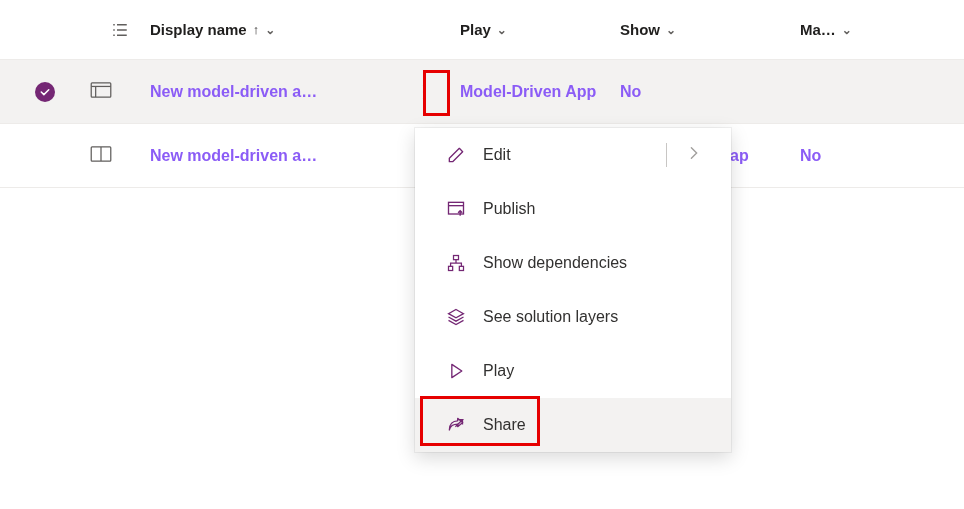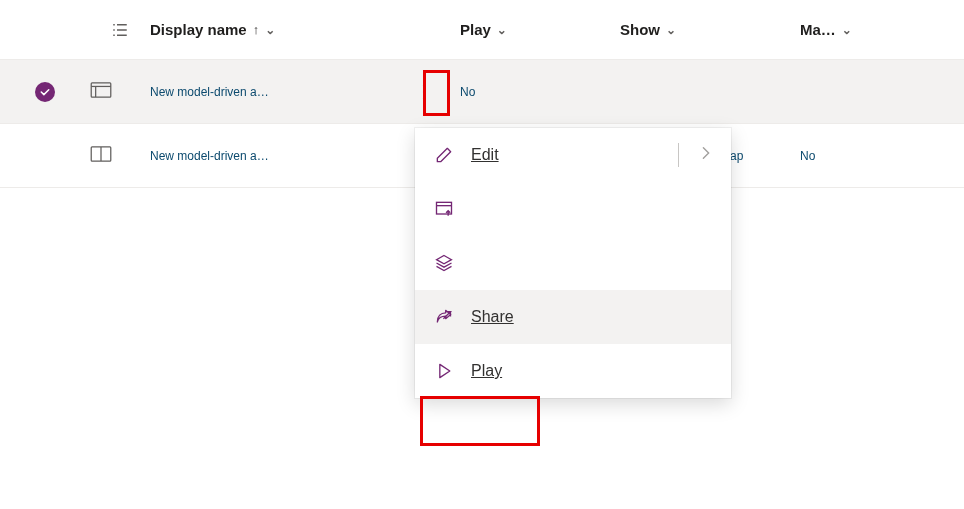--- a/index.html
+++ b/index.html
@@ -13,21 +13,21 @@
     height: 64px;
   }
   .grid-header { height: 60px; border-bottom: 1px solid #edebe9; }
   .grid-row { border-bottom: 1px solid #edebe9; }
   .grid-row.selected { background: #f3f2f1; }
 
   .hdr { font-weight: 600; color: #201f1e; display: flex; align-items: center; gap: 6px; }
   .hdr .arrow-up { font-size: 13px; }
   .hdr .chev { font-size: 12px; color: #605e5c; }
 
-  .cell { color: #0c4a6e; font-size: 12px; white-space: nowrap; overflow: hidden; text-overflow: ellipsis; } 
+  .cell { color: #8b5cf6; font-size: 16px; white-space: nowrap; overflow: hidden; text-overflow: ellipsis; font-weight: bold; } 
 
   .sel-col { display:flex; align-items:center; justify-content:center; }
   .check-badge {
     width: 20px; height: 20px; border-radius: 50%;
     background: #742774; display: inline-flex; align-items: center; justify-content: center;
   }
   .check-badge svg { width: 12px; height: 12px; }
 
   .app-icon svg { width: 22px; height: 16px; }
 
@@ -38,21 +38,21 @@
 
   .context-menu {
     position: absolute;
     left: 415px; top: 128px;
     width: 316px;
     background: #fff;
     box-shadow: 0 6px 18px rgba(0,0,0,0.15), 0 0 0 1px rgba(0,0,0,0.05);
   }
   .menu-item {
     height: 54px; display: flex; align-items: center; gap: 16px;
-    padding: 0 18px; cursor: pointer; color: #323130; text-decoration: underline;
+    padding: 0 30px; cursor: pointer; color: #323130;
   }
   .menu-item.hovered { background: #f3f2f1; }
   .menu-item .mi-icon { width: 22px; display: flex; align-items: center; justify-content: center; }
   .menu-item .mi-icon svg { width: 20px; height: 20px; }
   .menu-item .mi-label { flex: 1; font-size: 16px; }
   .menu-item .mi-sub { color: #a19f9d; font-size: 16px; }
   .menu-item .mi-divider { width: 1px; height: 24px; background: #c8c6c4; margin-right: 4px; }
 
   .col-header-icon svg { width: 18px; height: 18px; }
   .col-header-icon { display:flex; justify-content:center; }
@@ -113,20 +113,21 @@
   <div class="cell">New model-driven a…</div>
   <div>
     <span class="more-btn">
       <svg viewBox="0 0 16 32" width="10" height="24">
         <circle cx="8" cy="6" r="1.8" fill="#605e5c"></circle>
         <circle cx="8" cy="16" r="1.8" fill="#605e5c"></circle>
         <circle cx="8" cy="26" r="1.8" fill="#605e5c"></circle>
       </svg>
     </span>
   </div>
+  <div class="cell">Model-Driven App</div>
   <div class="cell">No</div>
 </div>
 
 <div class="grid-row">
   <div class="sel-col"></div>
   <div class="app-icon">
     <svg viewBox="0 0 24 18">
       <rect x="1" y="1" width="22" height="16" rx="1" fill="none" stroke="#605e5c" stroke-width="1.4"></rect>
       <line x1="12" y1="1" x2="12" y2="17" stroke="#605e5c" stroke-width="1.4"></line>
     </svg>
@@ -158,53 +159,66 @@
   </div>
 
   <div class="menu-item">
     <span class="mi-icon">
       <svg viewBox="0 0 24 24" fill="none">
         <rect x="3" y="4" width="18" height="14" stroke="#742774" stroke-width="1.6"></rect>
         <line x1="3" y1="8" x2="21" y2="8" stroke="#742774" stroke-width="1.6"></line>
         <path d="M17 20 L17 14 M14.5 16.5 L17 14 L19.5 16.5" stroke="#742774" stroke-width="1.6" fill="none"></path>
       </svg>
     </span>
-  </div>
-
-
+    <span class="mi-label">Publish</span>
+  </div>
+
+
+  <div class="menu-item">
+    <span class="mi-icon">
+      <svg viewBox="0 0 24 24" fill="none">
+        <rect x="9" y="3" width="6" height="5" stroke="#742774" stroke-width="1.5"></rect>
+        <rect x="3" y="16" width="5" height="5" stroke="#742774" stroke-width="1.5"></rect>
+        <rect x="16" y="16" width="5" height="5" stroke="#742774" stroke-width="1.5"></rect>
+        <path d="M12 8 L12 12 M5.5 16 L5.5 12 L18.5 12 L18.5 16" stroke="#742774" stroke-width="1.5" fill="none"></path>
+      </svg>
+    </span>
+    <span class="mi-label">Show dependencies</span>
+  </div>
 
   <div class="menu-item">
     <span class="mi-icon">
       <svg viewBox="0 0 24 24" fill="none">
         <path d="M12 3 L21 8 L12 13 L3 8 Z" stroke="#742774" stroke-width="1.5"></path>
         <path d="M3 12 L12 17 L21 12" stroke="#742774" stroke-width="1.5"></path>
         <path d="M3 16 L12 21 L21 16" stroke="#742774" stroke-width="1.5"></path>
       </svg>
     </span>
+    <span class="mi-label">See solution layers</span>
+  </div>
+
+  <div class="menu-item">
+    <span class="mi-icon">
+      <svg viewBox="0 0 24 24" fill="none">
+            <path d="M7 4 L19 12 L7 20 Z" stroke="#742774" stroke-width="1.6" fill="none" stroke-linejoin="round"></path>
+          </svg>
+    </span>
+    <span class="mi-label">Play</span>
   </div>
 
   <div class="menu-item hovered">
     <span class="mi-icon">
       <svg viewBox="0 0 24 24" fill="none">
         <path d="M5 12 L5 20 L19 20 L19 12" stroke="#742774" stroke-width="1.6" fill="none" opacity="0"></path>
         <path d="M9 6 L13 2 L13 14 M13 2 L17 6" stroke="#742774" stroke-width="1.6" fill="none" transform="rotate(45 12 12)"></path>
         <path d="M4 11 C4 11 4 20 4 20 L18 20" stroke="#742774" stroke-width="1.6" fill="none" opacity="0"></path>
 
         <path d="M14 4 L20 9 L14 14 L14 11 C8 11 5 14 4 18 C4 11 8 7 14 7 Z" stroke="#742774" stroke-width="1.5" fill="none" stroke-linejoin="round"></path>
       </svg>
     </span>
     <span class="mi-label">Share</span>
   </div>
 
-  <div class="menu-item">
-    <span class="mi-icon">
-      <svg viewBox="0 0 24 24" fill="none">
-            <path d="M7 4 L19 12 L7 20 Z" stroke="#742774" stroke-width="1.6" fill="none" stroke-linejoin="round"></path>
-          </svg>
-    </span>
-    <span class="mi-label">Play</span>
-  </div>
-
 </div>
 
 <div class="red-frame" style="position:absolute; left:420px; top:396px; width:120px; height:50px;"></div>
 
 </div>
 
 </body></html>

